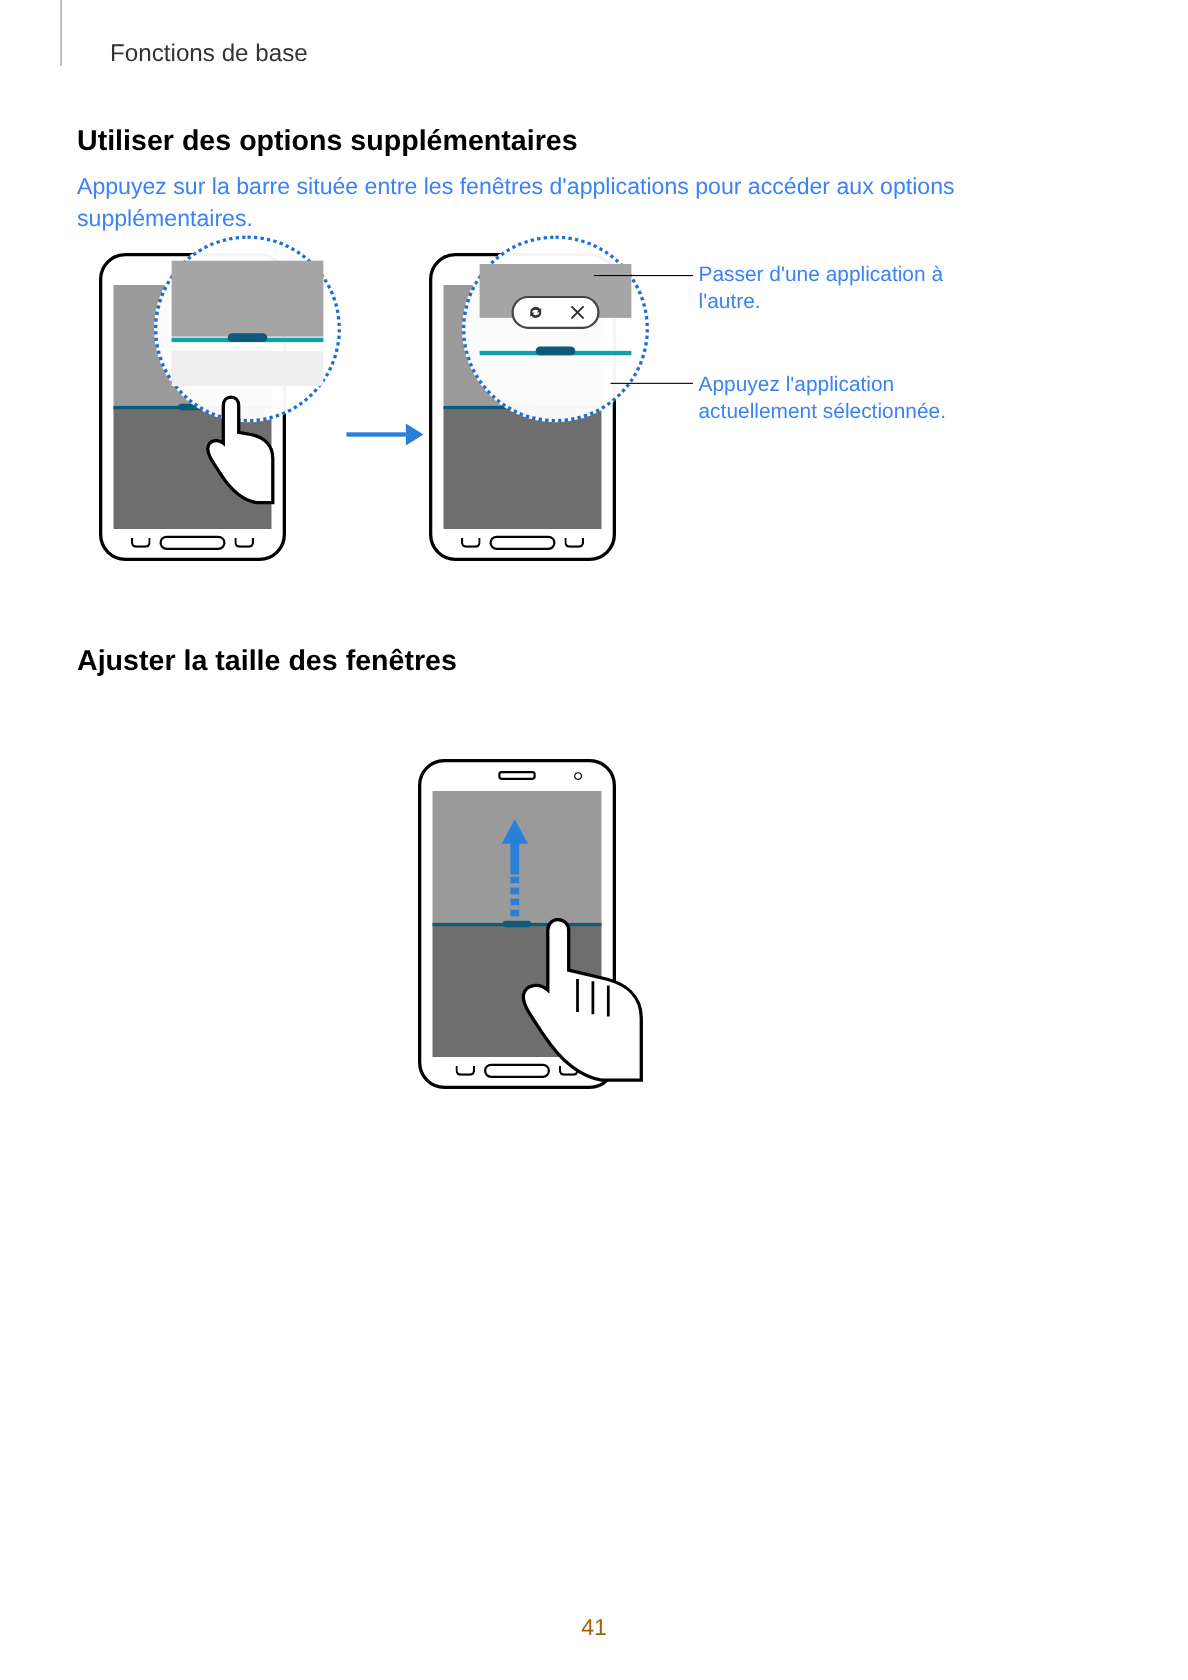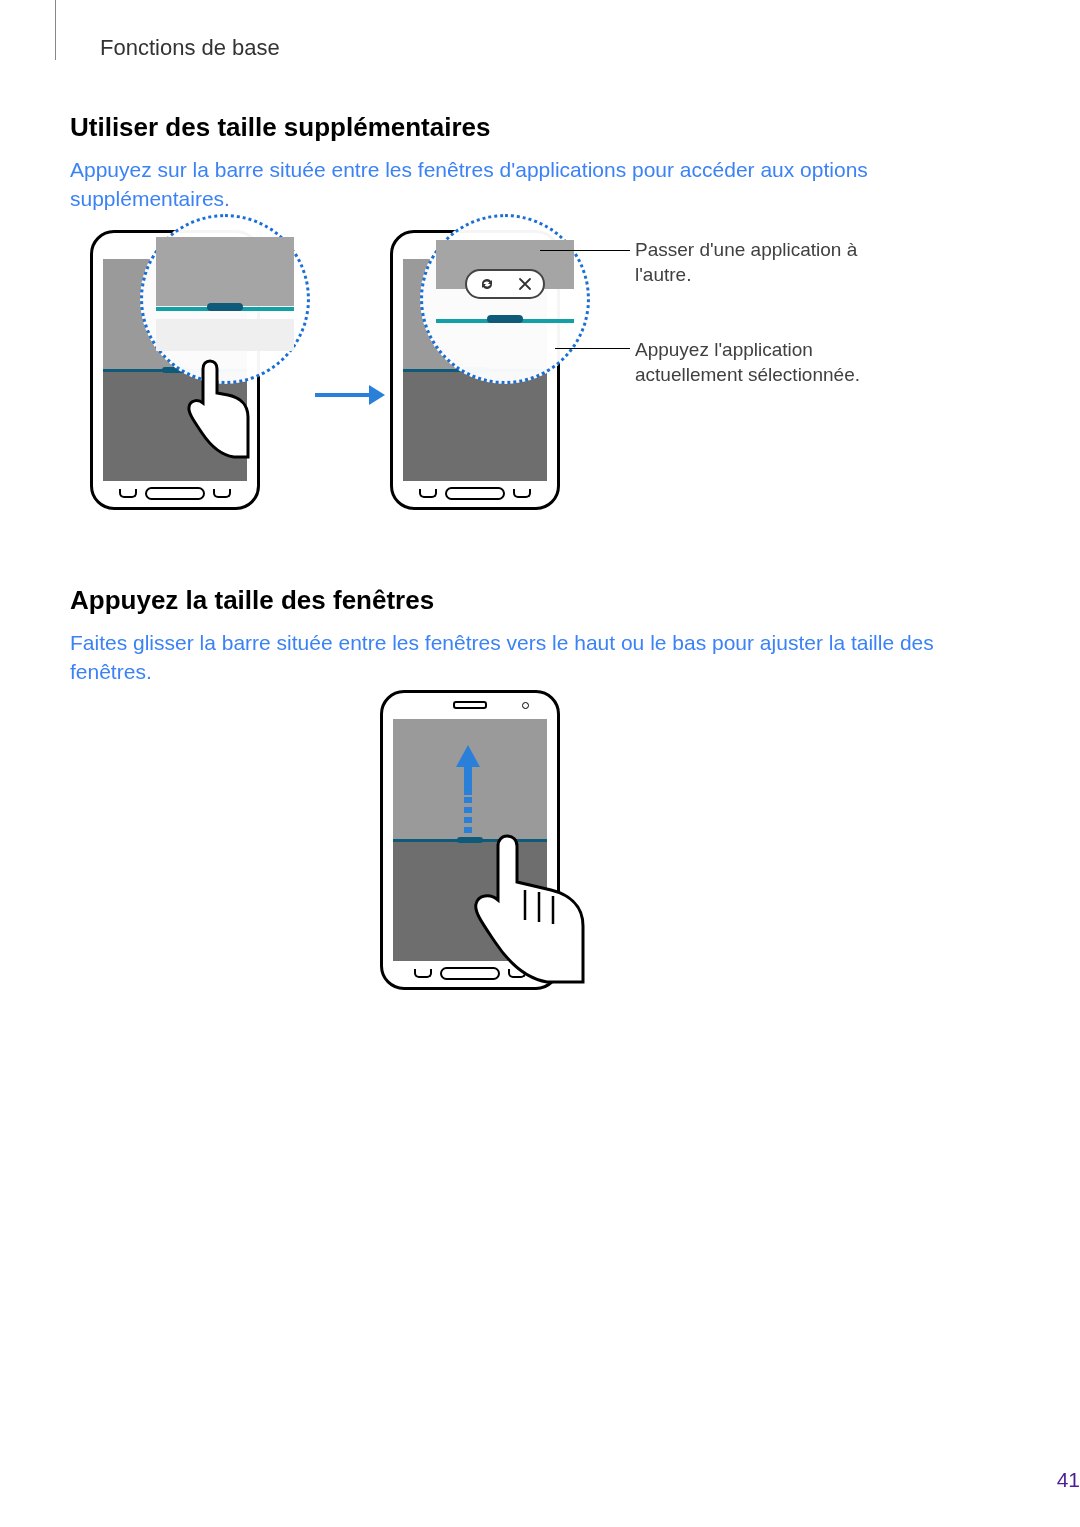--- a/index.html
+++ b/index.html
@@ -69,23 +69,23 @@
     left: 370px;
     top: 680px;
     width: 340px;
     height: 330px;
   }
   .page-number {
     position: absolute;
     bottom: 35px;
     left: 0;
     width: 100%;
-    text-align: right;
+    text-align: center;
     font-size: 21px;
-    color: #4c1d95;
+    color: #a16207;
   }
 
   
   .phone {
     position: absolute;
     width: 170px;
     height: 280px;
     border: 3px solid #000;
     border-radius: 24px;
     background: #fff;
@@ -193,21 +193,21 @@
     border-left:16px solid #2a7fd8;
     border-top:10px solid transparent;
     border-bottom:10px solid transparent;
   }
 
   .lead-line {
     position:absolute; height:0; border-top:1.5px solid #000;
   }
   .annotation {
     position:absolute;
-    font-size:19px; line-height:1.3; color:#404040;
+    font-size:19px; line-height:1.3; color:#3b82f6;
     width: 230px;
   }
 
   
   .swipe-arrow {
     position:absolute;
     width: 24px; height: 90px;
   }
   .swipe-arrow .head {
     position:absolute; top:0; left:0; width:0; height:0;
@@ -229,21 +229,21 @@
 </style>
 </head>
 <body>
 
 <div class="page">
 
   <div class="left-rule"></div>
   <div class="section-label">Fonctions de base</div>
 
   <div class="block1">
-    <h2 class="sub">Utiliser des taille supplémentaires</h2>
+    <h2 class="sub">Utiliser des options supplémentaires</h2>
     <p class="body">Appuyez sur la barre située entre les fenêtres d'applications pour accéder aux options supplémentaires.</p>
   </div>
 
   <div class="figure1">
 
     <div class="phone" style="left:20px; top:10px;">
       <div class="speaker"></div>
         <div class="cam"></div>
       <div class="screen">
         <div class="pane-top"></div>
@@ -312,22 +312,21 @@
 
     <div class="lead-line" style="left:470px; top:30px; width:90px;"></div>
     <div class="annotation" style="left:565px; top:18px;">Passer d'une application à l'autre.</div>
 
     <div class="lead-line" style="left:485px; top:128px; width:75px;"></div>
     <div class="annotation" style="left:565px; top:118px;">Appuyez l'application actuellement sélectionnée.</div>
 
   </div>
 
   <div class="block2">
-    <h2 class="sub">Appuyez la taille des fenêtres</h2>
-    <p class="body">Faites glisser la barre située entre les fenêtres vers le haut ou le bas pour ajuster la taille des fenêtres.</p>
+    <h2 class="sub">Ajuster la taille des fenêtres</h2>
   </div>
 
   <div class="figure2">
     <div class="phone" style="left:10px; top:10px; width:180px; height:300px;">
       <div class="speaker"></div>
         <div class="cam"></div>
       <div class="screen">
         <div class="pane-top"></div>
         <div class="pane-bottom"></div>
         <div class="divider"></div>

